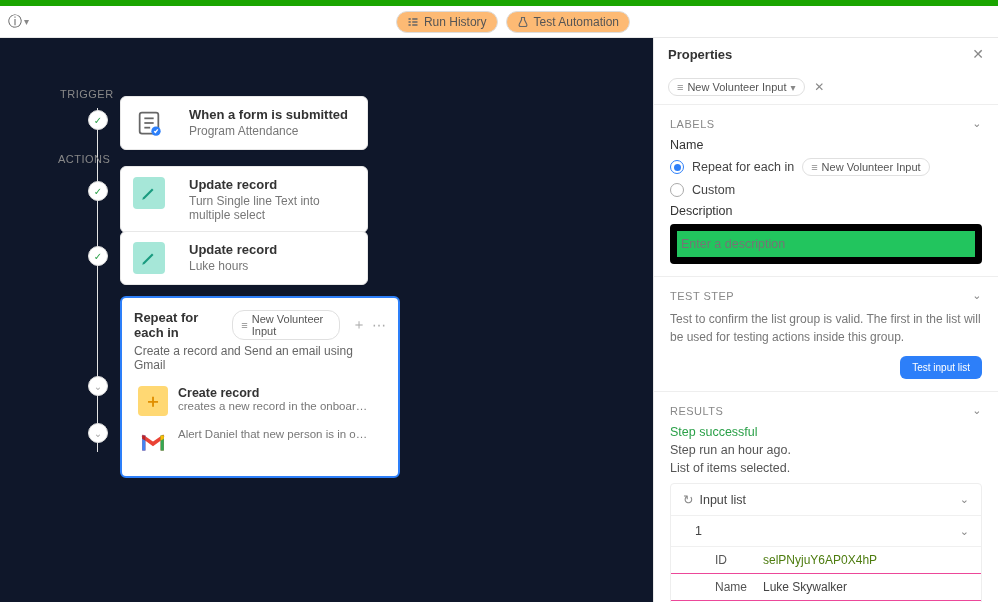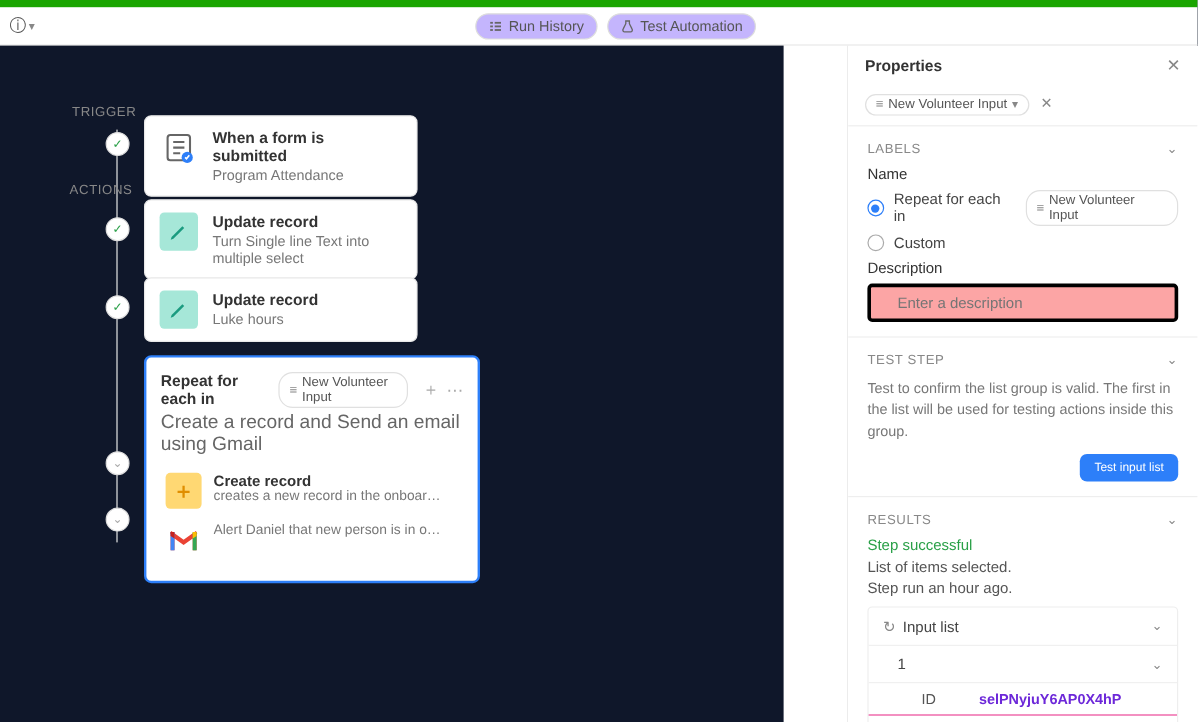--- a/index.html
+++ b/index.html
@@ -1,68 +1,68 @@
 <!DOCTYPE html>
 <html><head>
 <meta charset="utf-8">
 <style>
   * { box-sizing: border-box; margin: 0; padding: 0; font-family: -apple-system, BlinkMacSystemFont, "Segoe UI", Helvetica, Arial, sans-serif; }
   body { width: 998px; height: 602px; background: #fff; overflow: hidden; font-size: 13px; color: #333; }
   .green-bar { height: 6px; background: #1aa500; }
   .top-row { height: 32px; border-bottom: 1px solid #e8e8e8; display: flex; align-items: center; padding: 0 8px; }
   .info-icon { font-size: 14px; color: #555; display:flex; align-items:center; }
   .top-right { margin-left: auto; display:flex; gap:8px; margin-right:360px; }
-  .pill { border:1px solid #ddd; border-radius: 20px; padding: 3px 10px; font-size: 12px; color:#555; display:flex; align-items:center; gap:5px; background:#c4b5fd; cursor:pointer; }
+  .pill { border:1px solid #ddd; border-radius: 20px; padding: 3px 10px; font-size: 12px; color:#555; display:flex; align-items:center; gap:5px; background:#fdba74; cursor:pointer; }
   .main { position:absolute; top:38px; left:0; right:345px; bottom:0; background:#0f172a; }
   .section-label { position:absolute; font-size:11px; color:#888; letter-spacing:0.5px; }
   .label-trigger { top: 50px; left: 60px; }
   .label-actions { top: 115px; left: 58px; }
   .rail { position:absolute; left:97px; top:70px; bottom:150px; width:1px; background:#e4e4e4; }
   .node-dot { position:absolute; left:88px; width:20px; height:20px; border:1px solid #ddd; border-radius:50%; background:#fff; display:flex; align-items:center; justify-content:center; font-size:10px; color:#2aa048; }
-  .card { position:absolute; left:120px; width:228px; background:#fff; border:1px solid #e8e8e8; border-radius:6px; padding:10px 12px; display:flex; gap:12px; align-items:flex-start; box-shadow: 0 1px 2px rgba(0,0,0,0.02); }
+  .card { position:absolute; left:120px; width:248px; background:#fff; border:1px solid #e8e8e8; border-radius:6px; padding:10px 12px; display:flex; gap:24px; align-items:flex-start; box-shadow: 0 1px 2px rgba(0,0,0,0.02); }
   .card .icon-sq { width:32px; height:32px; border-radius:4px; display:flex; align-items:center; justify-content:center; font-size:16px; flex-shrink:0; }
   .card-title { font-weight:600; font-size:13px; color:#333; }
   .card-sub { font-size:12px; color:#777; margin-top:2px; }
   .selected-card { position:absolute; left:120px; top:258px; width:280px; background:#fff; border:2px solid #2d7ff9; border-radius:6px; padding:12px; }
   .sel-head { display:flex; align-items:center; gap:6px; margin-bottom:4px; }
   .sel-title { font-weight:600; font-size:13px; }
   .chip { border:1px solid #e0e0e0; border-radius:12px; padding:2px 8px; font-size:11px; color:#555; display:inline-flex; align-items:center; gap:4px; background:#fff; }
-  .sel-desc { font-size:16px; color:#666; margin-bottom:8px; }
+  .sel-desc { font-size:12px; color:#666; margin-bottom:8px; }
   .sub-step { display:flex; gap:10px; padding:6px 4px; align-items:flex-start; }
   .sub-icon { width:30px; height:30px; border-radius:4px; display:flex; align-items:center; justify-content:center; font-size:18px; font-weight:bold; flex-shrink:0; }
   .sub-title { font-weight:600; font-size:12.5px; }
   .sub-desc { font-size:11.5px; color:#777; white-space:nowrap; overflow:hidden; text-overflow:ellipsis; max-width:190px; }
   .plus-mini, .dots-mini { color:#aaa; font-size:14px; cursor:pointer; }
   
-  .panel { position:absolute; top:38px; right:0; width:292px; bottom:0; border-left:1px solid #e8e8e8; background:#fff; overflow-y:auto; }
+  .panel { position:absolute; top:38px; right:0; width:345px; bottom:0; border-left:1px solid #e8e8e8; background:#fff; overflow-y:auto; }
   .panel-head { display:flex; align-items:center; padding:8px 14px; font-weight:600; font-size:13px; }
   .panel-close { margin-left:auto; color:#888; cursor:pointer; font-size:14px; font-weight:400;}
   .panel-sub { padding:8px 14px; border-bottom:1px solid #eee;}
   .section { padding:12px 16px; border-bottom:1px solid #eee; }
   .sec-label { font-size:11px; color:#888; letter-spacing:0.5px; margin-bottom:8px; display:flex; justify-content:space-between; align-items:center;}
   .field-label { font-size:12.5px; color:#333; font-weight:500; margin-bottom:6px; margin-top:4px;}
   .radio-row { display:flex; align-items:center; gap:8px; margin-bottom:7px; font-size:12.5px; color:#444; }
   .radio { width:14px; height:14px; border:1px solid #aaa; border-radius:50%; display:flex; align-items:center; justify-content:center;}
   .radio.sel::after { content:''; width:7px; height:7px; background:#2d7ff9; border-radius:50%; }
   .radio.sel { border-color:#2d7ff9; }
-  .desc-input { width:100%; border:3px solid #000000; border-radius:4px; padding:6px 22px; font-size:12.5px; color:#555; background:#fca5a5; }
+  .desc-input { width:100%; border:7px solid #000000; border-radius:4px; padding:6px 4px; font-size:12.5px; color:#555; background:#22c55e; }
   .test-text { font-size:12px; color:#777; line-height:1.5; margin-bottom:10px; }
   .btn-primary { background:#2d7ff9; color:#fff; border:none; border-radius:6px; padding:6px 12px; font-size:10px; font-weight:500; cursor:pointer; float:right; }
   .clearfix::after { content:''; display:table; clear:both; }
   .result-success { color:#2aa048; font-size:12.5px; font-weight:500; margin-bottom:4px;}
   .result-line { font-size:12.5px; color:#555; margin-bottom:4px; }
   .tree { border:1px solid #eee; border-radius:4px; margin-top:8px; }
   .tree-row { padding:8px 12px; display:flex; align-items:center; font-size:12.5px; color:#444; border-bottom:1px solid #f0f0f0; cursor:pointer;}
   .tree-row:last-child{border-bottom:none;}
   .tree-arrow { margin-left:auto; color:#888; font-size:11px; }
   .tree-nested { padding-left:24px; }
   .tree-kv { display:flex; padding:6px 12px 6px 24px; font-size:12px; border-bottom:1px solid #ec4899;}
   .tree-kv .k{ color:#555; width:48px; }
   .tree-kv .v{ color:#444; }
-  .tree-kv .v.link{ color:#6d28d9;font-weight:bold; }
+  .tree-kv .v.link{ color:#4d7c0f; }
   .chev { color:#888; }
   .form-icon { color:#555; }
   svg { display:block; }
 </style>
 </head>
 <body>
 
 <div class="green-bar"></div>
 
 <div class="top-row">
@@ -228,22 +228,22 @@
     <div class="test-text">Test to confirm the list group is valid. The first in the list will be used for testing actions inside this group.</div>
     <button class="btn-primary">Test input list</button>
   </div>
 
   <div class="section" style="border-bottom:none;">
     <div class="sec-label">
       <span>RESULTS</span>
       <span class="chev">⌄</span>
     </div>
     <div class="result-success">Step successful</div>
+    <div class="result-line">Step run an hour ago.</div>
     <div class="result-line">List of items selected.</div>
-    <div class="result-line">Step run an hour ago.</div>
 
     <div class="tree">
       <div class="tree-row">
         <span style="color:#888;margin-right:6px;">↻</span>
         <span>Input list</span>
         <span class="tree-arrow">⌄</span>
       </div>
       <div class="tree-row tree-nested">
         <span>1</span>
         <span class="tree-arrow">⌄</span>

